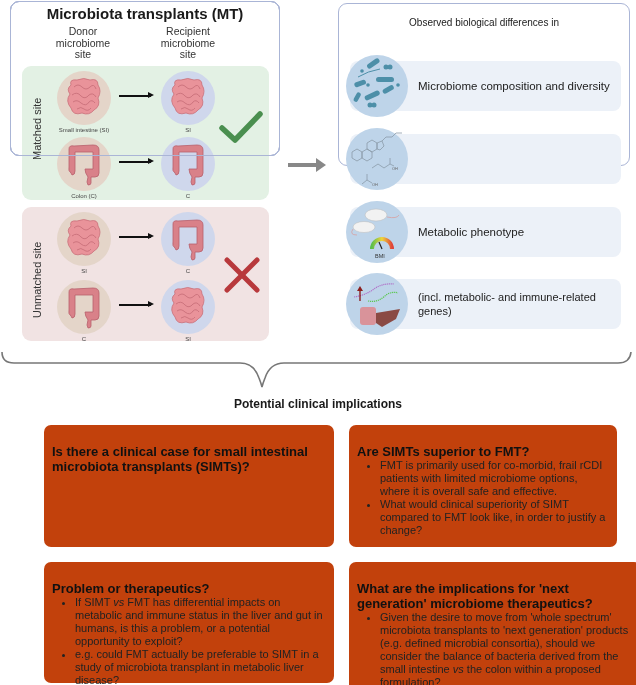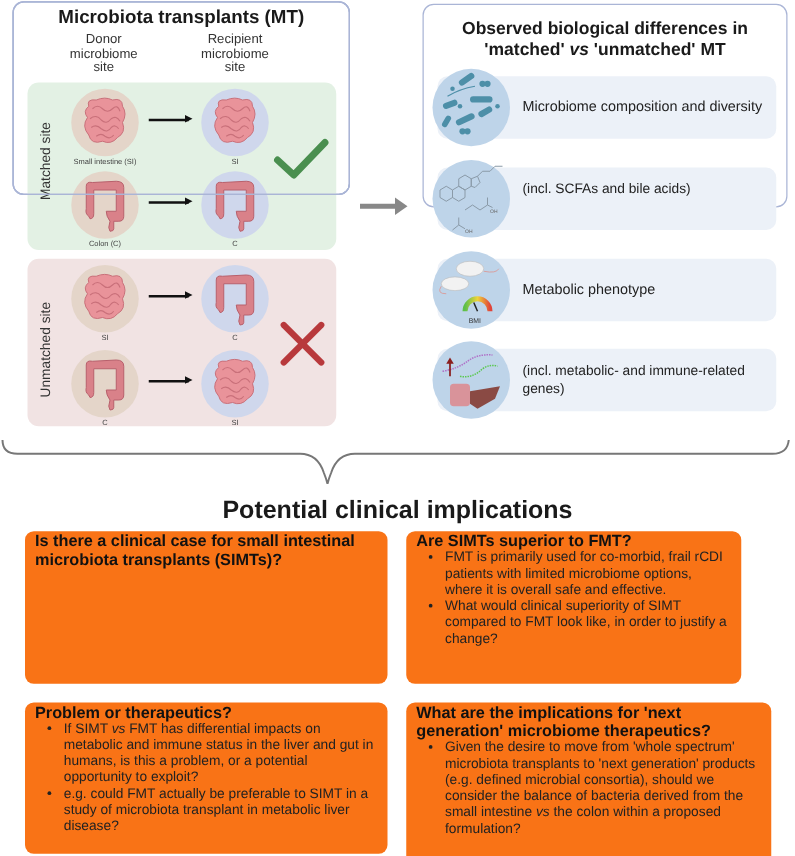--- a/index.html
+++ b/index.html
@@ -17,32 +17,32 @@
 
   .organ { position:absolute; width: 54px; height: 54px; border-radius: 50%; }
   .donor { background: #e4d5c9; }
   .recip { background: #cfd7ec; }
   .organ-cap { position:absolute; font-size:6px; color:#444; text-align:center; width:80px; }
   .arrow { position:absolute; height:1.5px; background:#111; width: 32px; }
   .arrow::after { content:""; position:absolute; right:-3px; top:-3px; border-left:6px solid #111; border-top:3.5px solid transparent; border-bottom:3.5px solid transparent; }
 
   .big-arrow { position:absolute; left: 288px; top: 163px; width: 30px; height: 4px; background:#888; }
   .big-arrow::after { content:""; position:absolute; right:-8px; top:-5px; border-left:10px solid #888; border-top:7px solid transparent; border-bottom:7px solid transparent; }
-  .obs-title { position:absolute; left: 338px; top: 14px; width: 292px; text-align:center; font-weight:bold; font-size:14px; line-height:17px; }
+  .obs-title { position:absolute; left: 338px; top: 14px; width: 292px; text-align:center; font-weight:normal; font-size:10px; line-height:17px; }
   .obs-row { position:absolute; left: 350px; width: 271px; height: 50px; background: #ecf1f8; border-radius: 8px; }
   .obs-icon { position:absolute; left: 346px; width: 62px; height: 62px; border-radius: 50%; background: #bed4e9; }
   .obs-text { position:absolute; left: 418px; font-size:11.5px; color:#222; line-height:14px; }
   .obs-sub { font-size:11px; }
 
   
   #brace { position:absolute; left: 0; top: 350px; width: 636px; height: 40px; }
 
-  .impl-title { position:absolute; left:0; top: 397px; width:636px; text-align:center; font-weight:bold; font-size:20px; }
-
-  .card { position:absolute; background:#f97316; border-radius:7px; padding: 0 8px; }
+  .impl-title { position:absolute; left:0; top: 397px; width:636px; text-align:center; font-weight:bold; font-size:12px; }
+
+  .card { position:absolute; background:#c2410c; border-radius:7px; padding: 19px 8px; margin-left: 24px; }
   .card-h { font-weight:bold; font-size:13px; line-height:15px; color:#111; }
   .card ul { margin-left: 23px; font-size:11px; line-height:13px; color:#222; }
   .card li { list-style: disc; }
   #card-1 { left: 20px; top: 425px; width: 290px; height: 122px; }
   #card-2 { left: 325px; top: 425px; width: 268px; height: 122px; }
   #card-3 { left: 20px; top: 562px; width: 290px; height: 121px; }
   #card-4 { left: 325px; top: 562px; width: 292px; height: 155px; }
 </style>
 </head>
 <body>
@@ -120,21 +120,20 @@
 
 <div class="mt-box" style="top:1px; height:155px; border:none;"></div>
 <div style="position:absolute; left:10px; top:1px; width:270px; height:155px; border:1.5px solid #aab5d6; border-radius:9px; height:155px;"></div>
 <div style="position:absolute; left:10px; top:1px; width:270px; height:155px; border:1.5px solid #aab5d6; border-radius:9px;"></div>
 
 <div class="big-arrow"></div>
 
 <div style="position:absolute; left:338px; top:3px; width:292px; height:163px; border:1.5px solid #aab5d6; border-radius:9px; height:163px;"></div>
 <div class="obs-title">
   <div>Observed biological differences in</div>
-  <div><span>'matched' </span><i>vs</i><span> 'unmatched' MT</span></div>
 </div>
 
 <div id="obs-items">
     <div class="obs-row" style="top: 61px;"></div>
     <div class="obs-icon" style="top: 55px;"><svg width="62" height="62" viewBox="0 0 62 62">
         <g fill="#4d8fa8">
           <rect x="20" y="6" width="14" height="5" rx="2.5" transform="rotate(-35 27 8)"></rect>
           <rect x="30" y="22" width="18" height="5" rx="2.5"></rect>
           <rect x="8" y="26" width="12" height="5" rx="2.5" transform="rotate(-20 14 28)"></rect>
           <rect x="18" y="38" width="16" height="5" rx="2.5" transform="rotate(-25 26 40)"></rect>
@@ -161,21 +160,20 @@
           <polygon points="21,15 26,12 31,15 31,21 26,24 21,21"></polygon>
           <polygon points="31,15 36,13 38,18 34,22 31,21"></polygon>
           <path d="M36,13 l4,-4 l6,0 l4,-4 l6,0"></path>
           <path d="M26,40 l6,-4 l6,4 l6,-4 l0,-6 M44,36 l4,2"></path>
           <path d="M16,56 l5,-4 l0,-6 M21,52 l5,3"></path>
         </g>
         <text x="46" y="42" font-size="4" fill="#666" font-family="Liberation Sans, sans-serif">OH</text>
         <text x="26" y="58" font-size="4" fill="#666" font-family="Liberation Sans, sans-serif">OH</text>
       </svg></div>
     <div class="obs-text" style="top: 144px; width: 205px;">
-      <div class="obs-sub">(incl. SCFAs and bile acids)</div>
     </div>
     <div class="obs-row" style="top: 207px;"></div>
     <div class="obs-icon" style="top: 201px;"><svg width="62" height="62" viewBox="0 0 62 62">
         <ellipse cx="30" cy="14" rx="11" ry="6" fill="#f2f2f2" stroke="#bbb" stroke-width="0.5"></ellipse>
         <path d="M41,16 q10,2 12,-2" stroke="#d8a0a0" stroke-width="0.8" fill="none"></path>
         <ellipse cx="18" cy="26" rx="11" ry="5.5" fill="#f2f2f2" stroke="#bbb" stroke-width="0.5"></ellipse>
         <path d="M7,28 q-4,6 4,6" stroke="#d8a0a0" stroke-width="0.8" fill="none"></path>
         <path d="M26,48 A10,10 0 0 1 46,48" fill="none" stroke="url(#g1)" stroke-width="4"></path>
         <defs>
           <linearGradient id="g1">

